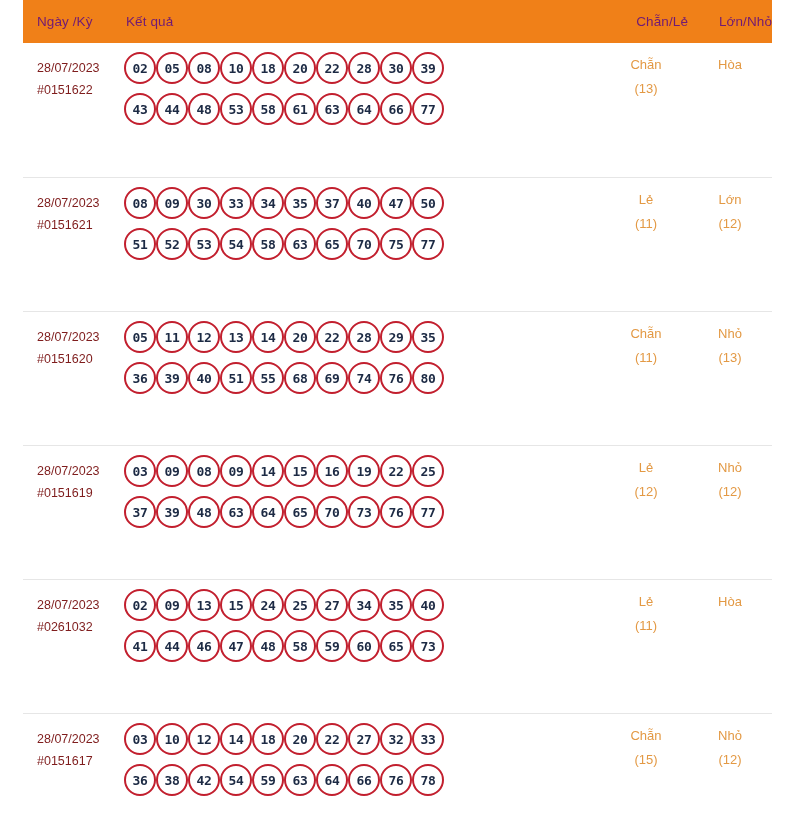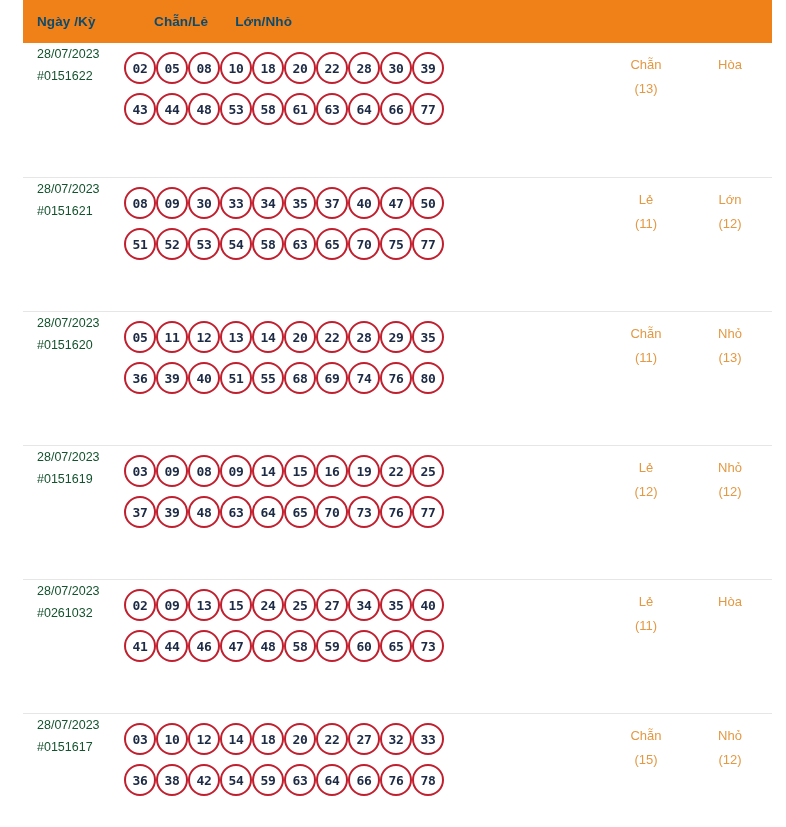--- a/index.html
+++ b/index.html
@@ -22,23 +22,23 @@
   }
 
   
   .table-header {
     display: flex;
     align-items: center;
     height: 43px;
     background: #f08018;
   }
   .th {
-    color: #0c4a6e;
+    color: #701a75;
     font-size: 13.5px;
-    font-weight: bold;
+    font-weight: normal;
     letter-spacing: .1px;
     white-space: nowrap;
   }
   .th-date   { width: 101px; padding-left: 14px; box-sizing: border-box; }
   .th-result { flex: 1 1 auto; padding-left: 2px; }
   .th-parity { width: 84px;  text-align: right; }
   .th-size   { width: 84px;  text-align: right; }
 
   
   .row {
@@ -47,22 +47,22 @@
     height: 134px;
     box-sizing: border-box;
     border-top: 1px solid #e6e6e6;
     background: #ffffff;
   }
   .row.first { border-top: none; }
 
   .cell-date {
     width: 101px;
     box-sizing: border-box;
-    padding: 0 4px 0 14px;
-    color: #14532d;
+    padding: 14px 4px 0 14px;
+    color: #7f1d1d;
     font-size: 12.5px;
     line-height: 22px;
     white-space: nowrap;
   }
   .cell-date .kyy { display: block; }
 
   .cell-result {
     flex: 1 1 auto;
     padding-top: 9px;
     box-sizing: border-box;
@@ -101,20 +101,21 @@
   .cell-parity .count, .cell-size .count { display: block; }
   .cell-parity .count:empty, .cell-size .count:empty { display: none; }
 </style>
 </head>
 <body>
 
 <div id="results-table">
 
   <div class="table-header">
     <div class="th th-date">Ngày /Kỳ</div>
+    <div class="th th-result">Kết quả</div>
     <div class="th th-parity">Chẵn/Lẻ</div>
     <div class="th th-size">Lớn/Nhỏ</div>
   </div>
 
   <div id="rows-container">
       <div class="row first">
         <div class="cell-date"><span>28/07/2023</span><span class="kyy">#0151622</span></div>
         <div class="cell-result">
           <div class="ball-row">
             <div class="ball">02</div>

